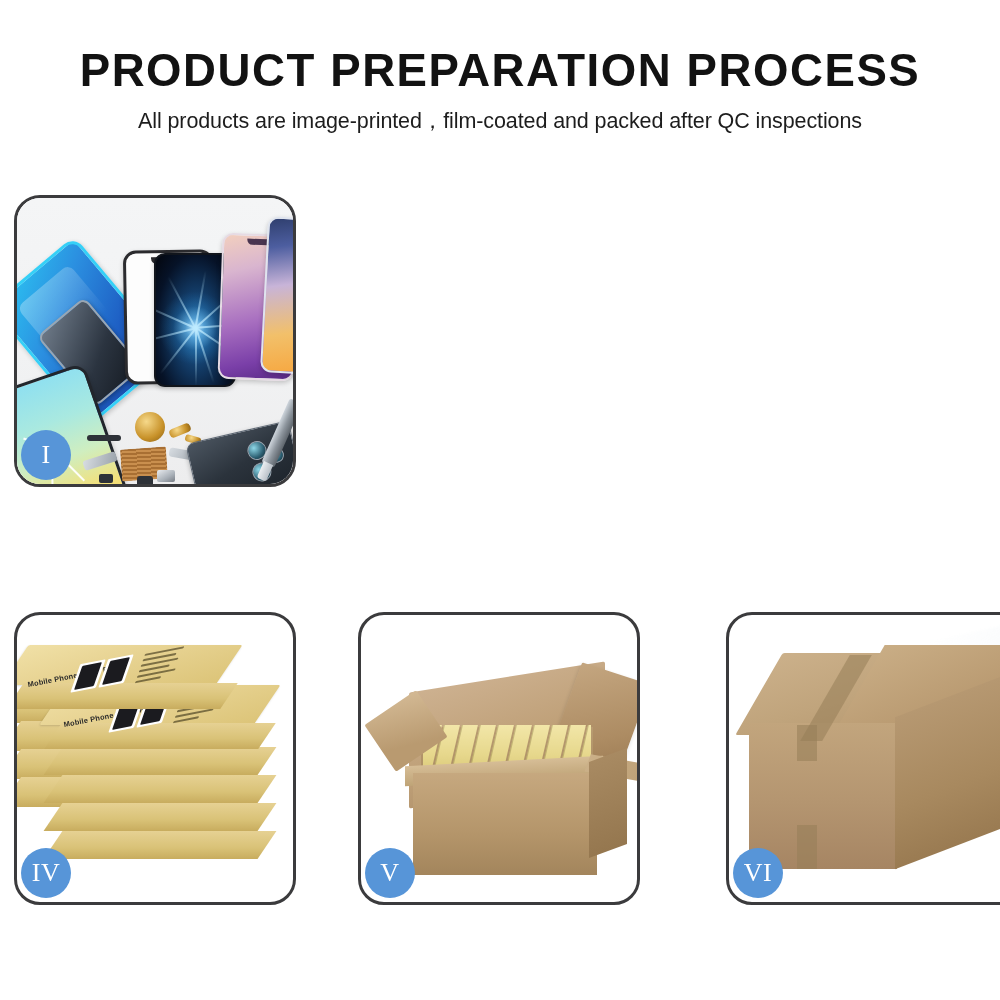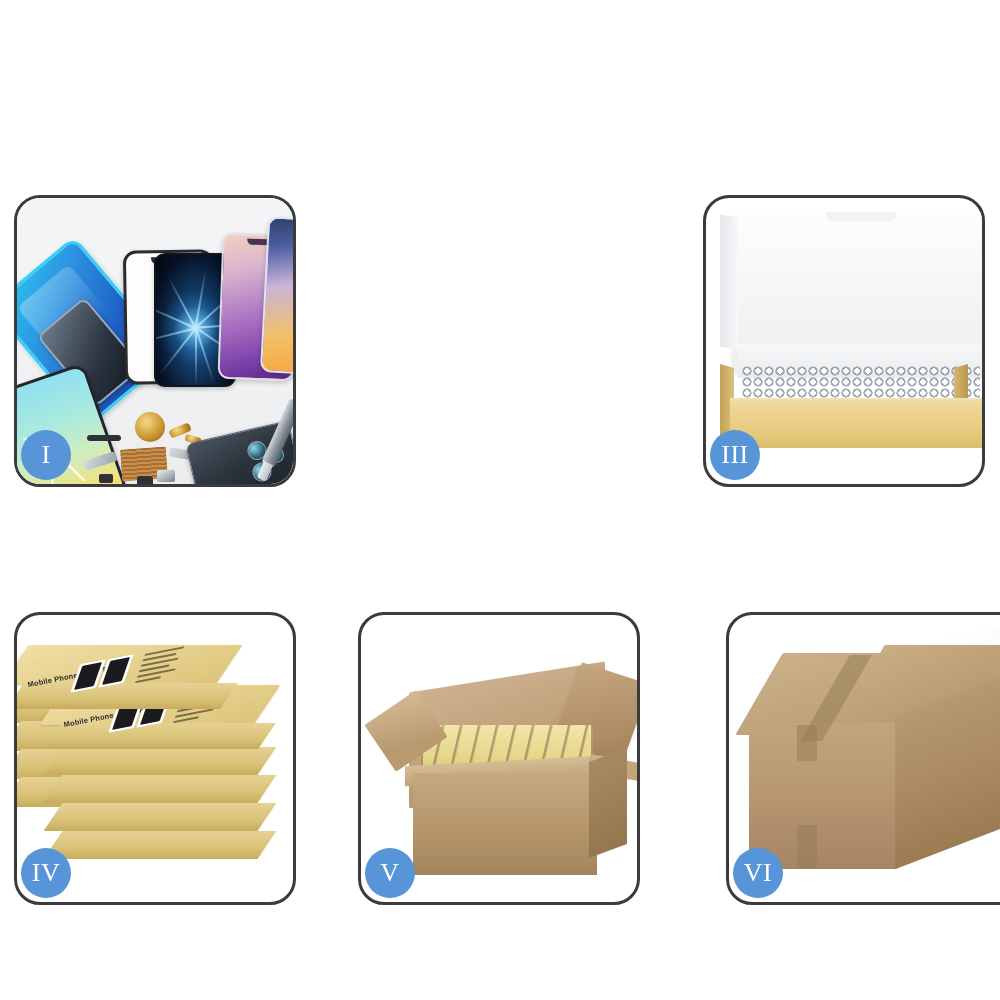--- a/index.html
+++ b/index.html
@@ -254,20 +254,24 @@
   .c6-tape{position:absolute;background:rgba(150,125,88,.55);}
   .c6-shine{position:absolute;left:200px;top:18px;width:84px;height:40px;
     background:linear-gradient(140deg,rgba(255,255,255,.85),rgba(230,238,244,.25));
     transform:rotate(-12deg);border-radius:6px;filter:blur(1px);}
 </style>
 </head>
 <body>
 
 <div class="page">
 
+  <div class="header">
+    <div class="title">PRODUCT PREPARATION PROCESS</div>
+    <div class="subtitle">All products are image-printed，film-coated and packed after QC inspections</div>
+  </div>
 
   <div class="grid">
 
     <div class="panel" style="left:14px;top:195px;width:282px;height:292px;">
       <div class="stage">
         <div class="p1-bg"></div>
 
         <div class="phone ph-blueback"></div>
         <div class="ph-blueback-inner"></div>
 
@@ -315,34 +319,20 @@
           <div class="lens" style="left:58px;top:34px;width:17px;height:17px;"></div>
           <div class="lens" style="left:78px;top:23px;width:13px;height:13px;"></div>
         </div>
         <div class="tool"></div>
 
       </div>
       <div class="badge" style="left:4px;bottom:4px;">I</div>
     </div>
 
 
-    <div class="panel" style="left:703px;top:195px;width:282px;height:292px;">
-      <div class="stage">
-        <div class="b3-lid">
-          <div class="b3-lid-tab"></div>
-        </div>
-        <div class="b3-foam"></div>
-        <div class="b3-bubble"></div>
-        <div class="b3-left"></div>
-        <div class="b3-right"></div>
-        <div class="b3-rim"></div>
-        <div class="b3-front"></div>
-      </div>
-      <div class="badge" style="left:4px;bottom:4px;">III</div>
-    </div>
 
     <div class="panel" style="left:14px;top:612px;width:282px;height:293px;">
       <div class="stage">
 
         <div class="rbox" style="left:-6px;top:78px;width:126px;height:30px;">
           <div class="side" style="top:0;height:30px;"></div>
           </div>
         <div class="rbox" style="left:-6px;top:106px;width:126px;height:30px;">
           <div class="side" style="top:0;height:30px;"></div>
           </div>

